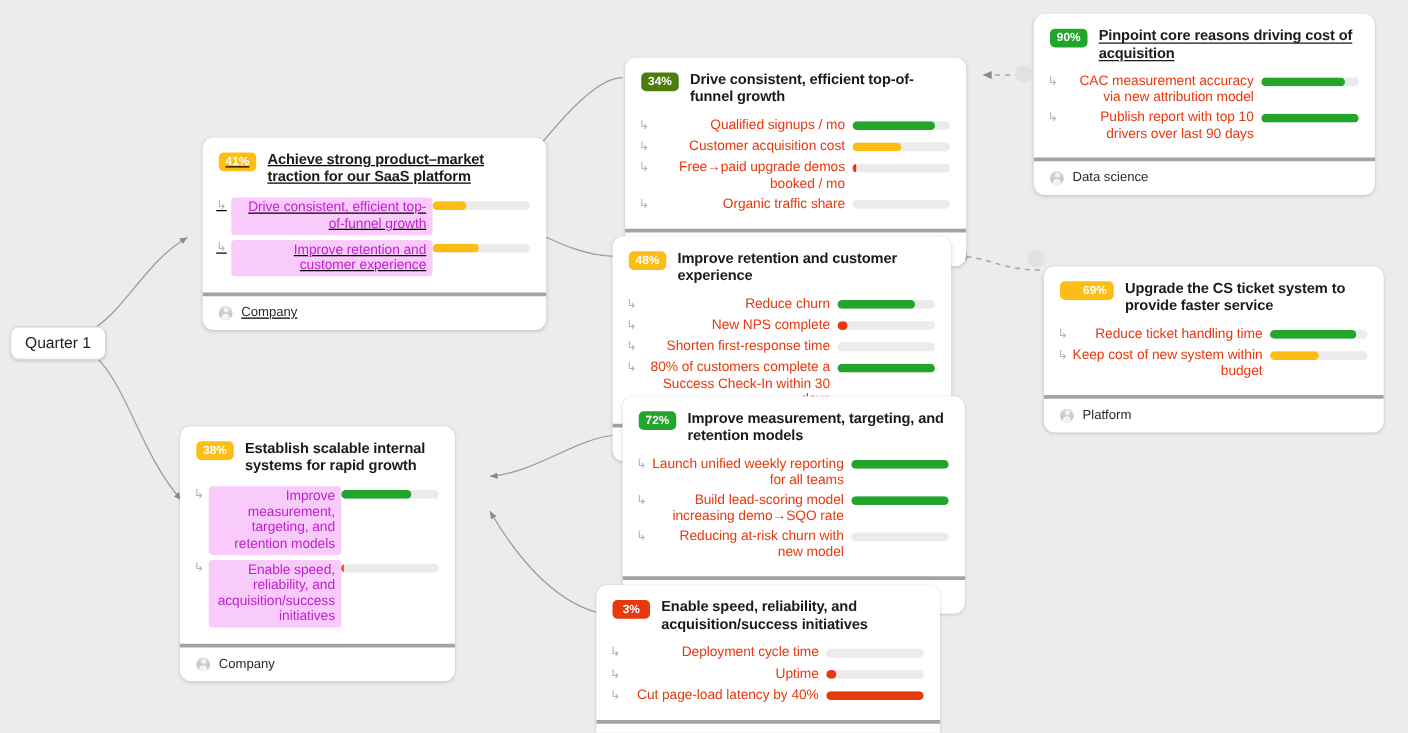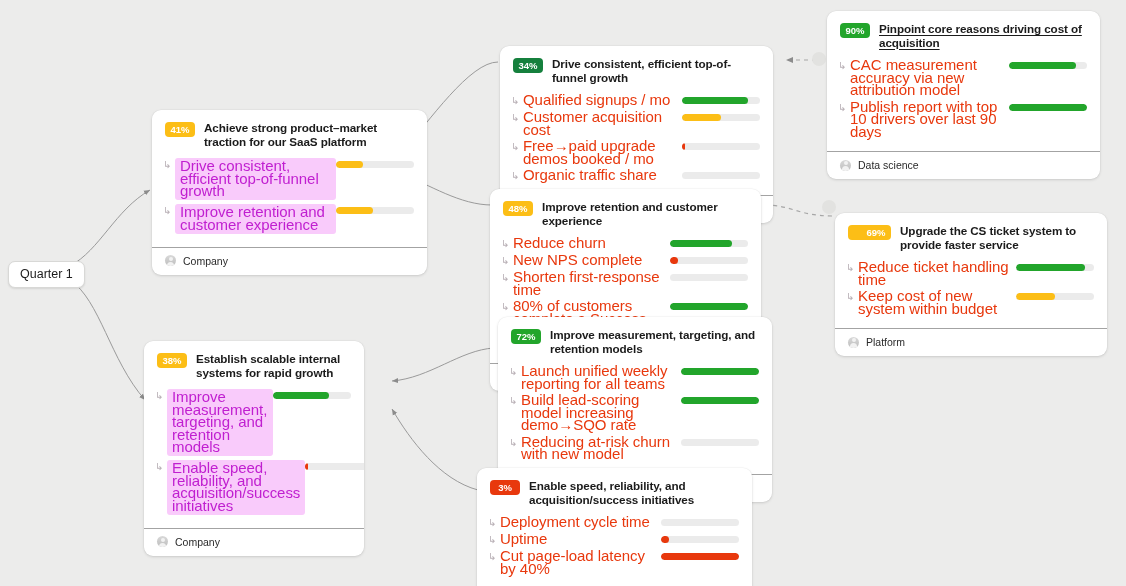--- a/index.html
+++ b/index.html
@@ -56,24 +56,25 @@
     display:flex;align-items:flex-start;
     margin-bottom:4px;
     min-height:13px;
   }
   .kr-arrow{
     flex:none;color:#b9b0b6;font-size:10px;line-height:13px;
     width:12px;
   }
   .kr-label{
     flex:1 1 auto;
-    font-size:15px;line-height:12.5px;
+    font-size:11px;line-height:12.5px;
     color:#e8380d;
     padding-right:6px;
     letter-spacing:-.05px;
+    text-align:right;
   }
   .kr-label.hl{
     color:#c01fd0;
     background:#f9cbfb;
     border-radius:3px;
     padding:2px 5px 2.5px 5px;
     display:inline-block;
     flex:0 1 auto;
   }
   .kr-bar{
@@ -83,21 +84,21 @@
     margin-top:3px;overflow:hidden;
     position:relative;
   }
   .kr-bar .fill{
     position:absolute;left:0;top:0;bottom:0;
     border-radius:3.5px;
   }
   .kr-spacer{flex:1 1 auto;}
 
   .card-foot{
-    border-top:1px solid #a3a3a3;
+    border-top:3px solid #a3a3a3;
     display:flex;align-items:center;gap:7px;
     padding:7px 13px 8px 13px;
     font-size:10.5px;color:#2a2a2a;
   }
   .avatar{
     flex:none;width:11px;height:11px;border-radius:50%;
     background:linear-gradient(#d9d9d9,#bdbdbd);
     position:relative;overflow:hidden;
   }
   .avatar::after{
@@ -144,21 +145,21 @@
     <path d="M478,490 C440,480 410,440 392,409" fill="none" stroke="#9a9a9a" stroke-width="1" marker-end="url(#arr)"></path>
   </svg>
 
   <div class="handle" style="left:812px;top:52px;"></div>
   <div class="handle" style="left:822px;top:200px;"></div>
 
   <div class="root-node" style="left:8px;top:261px;">
     <span>Quarter 1</span>
   </div>
 
-<div class="card" style="left: 152px; top: 110px; width: 275px;">
+<div class="card" style="left: 162px; top: 110px; width: 275px; text-decoration: underline;">
       <div class="card-head">
         <span class="badge" style="background:#fcbe16;">41%</span>
         <span class="card-title">Achieve strong product–market traction for our SaaS platform</span>
       </div>
       <div class="kr-list">
         <div class="kr-row">
           <span class="kr-arrow">↳</span>
           <span class="kr-label hl">Drive consistent, efficient top-of-funnel growth</span>
           <span class="kr-spacer"></span>
           <span class="kr-bar">
@@ -174,21 +175,21 @@
           </span>
         </div>
       </div>
       <div class="card-foot">
         <span class="avatar"></span>
         <span>Company</span>
       </div>
     </div>
     <div class="card" style="left: 500px; top: 46px; width: 273px;">
       <div class="card-head">
-        <span class="badge" style="background:#15803d;">34%</span>
+        <span class="badge" style="background:#4d7c0f;">34%</span>
         <span class="card-title">Drive consistent, efficient top-of-funnel growth</span>
       </div>
       <div class="kr-list">
         <div class="kr-row">
           <span class="kr-arrow">↳</span>
           <span class="kr-label">Qualified signups / mo</span>
           <span class="kr-bar">
             <span class="fill" style="width:85%;background:#22a52b;"></span>
           </span>
         </div>

